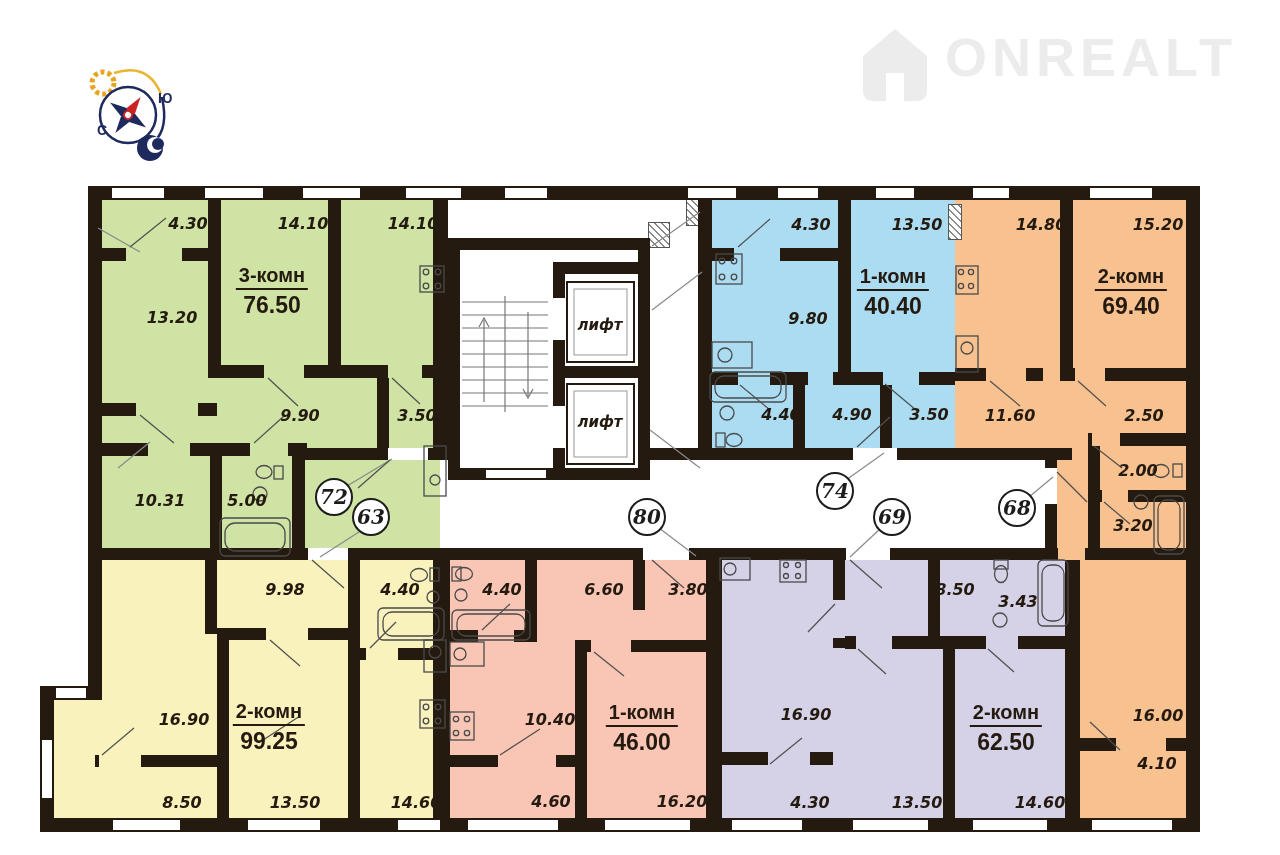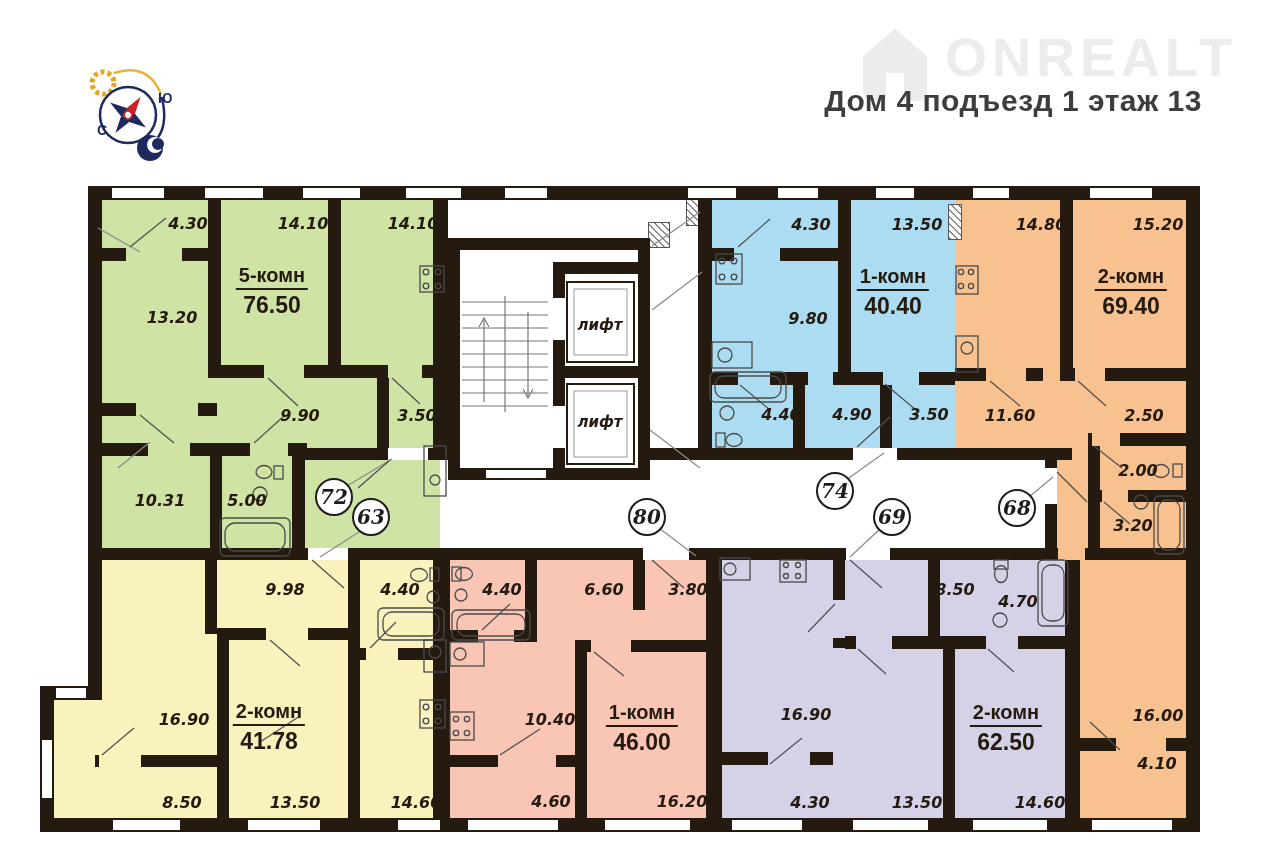--- a/index.html
+++ b/index.html
@@ -30,21 +30,20 @@
 <div id="stage">
 
   <div id="watermark">
     <svg width="72" height="78" viewBox="0 0 72 78">
       <path d="M4,30 L36,3 L68,30 V66 a9 9 0 0 1 -9 9 H13 a9 9 0 0 1 -9 -9 Z" fill="#ececec"></path>
       <rect x="27" y="47" width="18" height="28" fill="#ffffff"></rect>
     </svg>
     <span class="wm-text">ONREALT</span>
   </div>
 
-  <div id="page-title">Дом 4 подъезд 1 этаж 13</div>
 
   <svg id="compass" width="130" height="125" viewBox="0 0 130 125">
     <circle cx="33" cy="35" r="11" fill="none" stroke="#e8a41e" stroke-width="5" stroke-dasharray="4 3"></circle>
     <path d="M 44,25 Q 78,14 91,46" fill="none" stroke="#e8b431" stroke-width="2.5"></path>
     <path d="M 92,50 Q 99,80 84,94" fill="none" stroke="#1e2a5e" stroke-width="2.5"></path>
     <circle cx="58" cy="67" r="28" fill="#fff" stroke="#1e2a5e" stroke-width="2.5"></circle>
     <g transform="rotate(35 58 67)">
       <polygon points="58,45 63,62 58,67 53,62" fill="#cc2222"></polygon>
       <polygon points="80,67 63,62 58,67 63,72" fill="#1e2a5e"></polygon>
       <polygon points="58,89 63,72 58,67 53,72" fill="#1e2a5e"></polygon>
@@ -375,34 +374,34 @@
       <span>74</span>
     </div>
   <div class="num" style="left:873px;top:498px">
       <span>69</span>
     </div>
   <div class="num" style="left:998px;top:489px">
       <span>68</span>
     </div>
 
   <div class="apt" style="left:272px;top:264px">
-    <div class="t">5-комн</div>
+    <div class="t">3-комн</div>
     <div class="a">76.50</div>
   </div>
   <div class="apt" style="left:893px;top:265px">
     <div class="t">1-комн</div>
     <div class="a">40.40</div>
   </div>
   <div class="apt" style="left:1131px;top:265px">
     <div class="t">2-комн</div>
     <div class="a">69.40</div>
   </div>
   <div class="apt" style="left:269px;top:700px">
     <div class="t">2-комн</div>
-    <div class="a">41.78</div>
+    <div class="a">99.25</div>
   </div>
   <div class="apt" style="left:642px;top:701px">
     <div class="t">1-комн</div>
     <div class="a">46.00</div>
   </div>
   <div class="apt" style="left:1006px;top:701px">
     <div class="t">2-комн</div>
     <div class="a">62.50</div>
   </div>
 
@@ -439,19 +438,19 @@
   <span class="rm" style="left:416px;top:802px">14.60</span>
 
   <span class="rm" style="left:502px;top:589px">4.40</span>
   <span class="rm" style="left:604px;top:589px">6.60</span>
   <span class="rm" style="left:688px;top:589px">3.80</span>
   <span class="rm" style="left:550px;top:719px">10.40</span>
   <span class="rm" style="left:551px;top:801px">4.60</span>
   <span class="rm" style="left:682px;top:801px">16.20</span>
 
   <span class="rm" style="left:955px;top:589px">8.50</span>
-  <span class="rm" style="left:1018px;top:601px">4.70</span>
+  <span class="rm" style="left:1018px;top:601px">3.43</span>
   <span class="rm" style="left:806px;top:714px">16.90</span>
   <span class="rm" style="left:810px;top:802px">4.30</span>
   <span class="rm" style="left:917px;top:802px">13.50</span>
   <span class="rm" style="left:1040px;top:802px">14.60</span>
 
 </div>
 
 </body></html>

